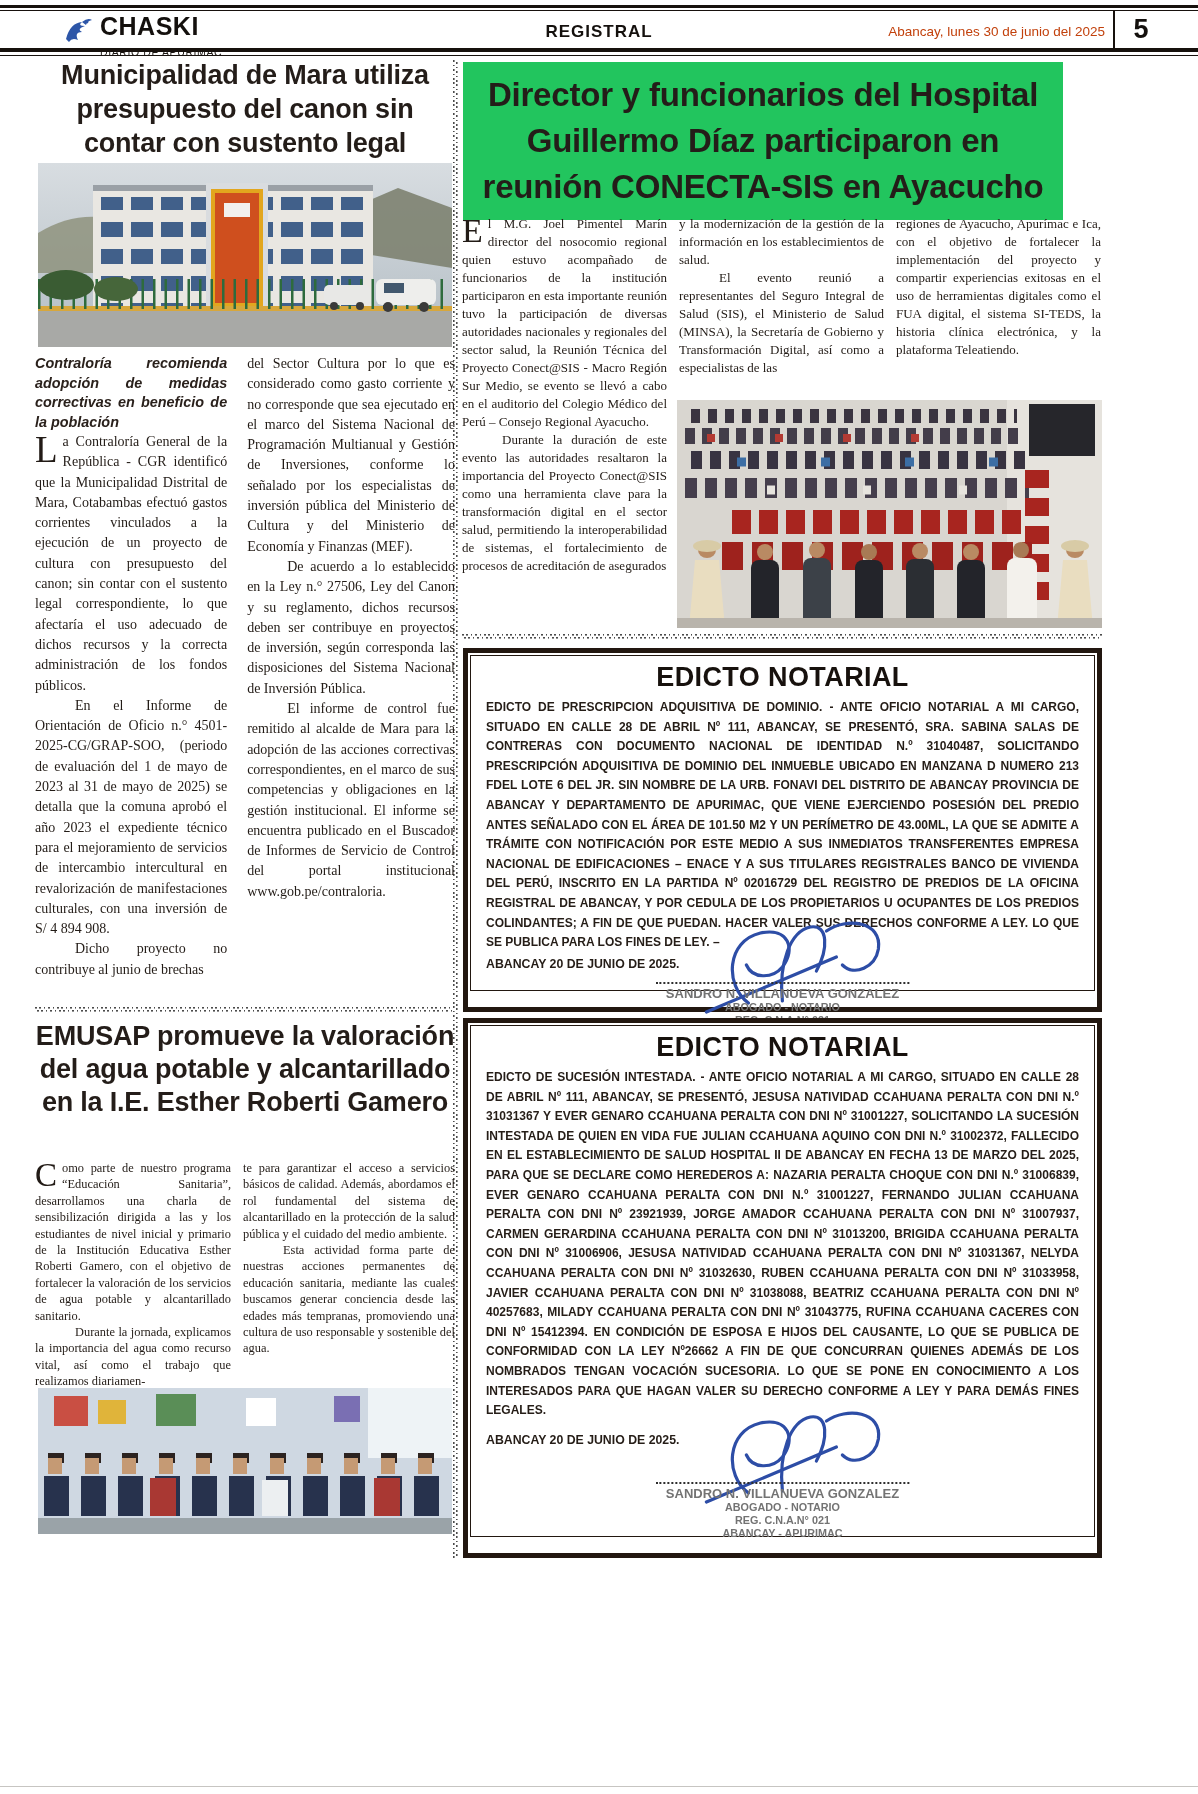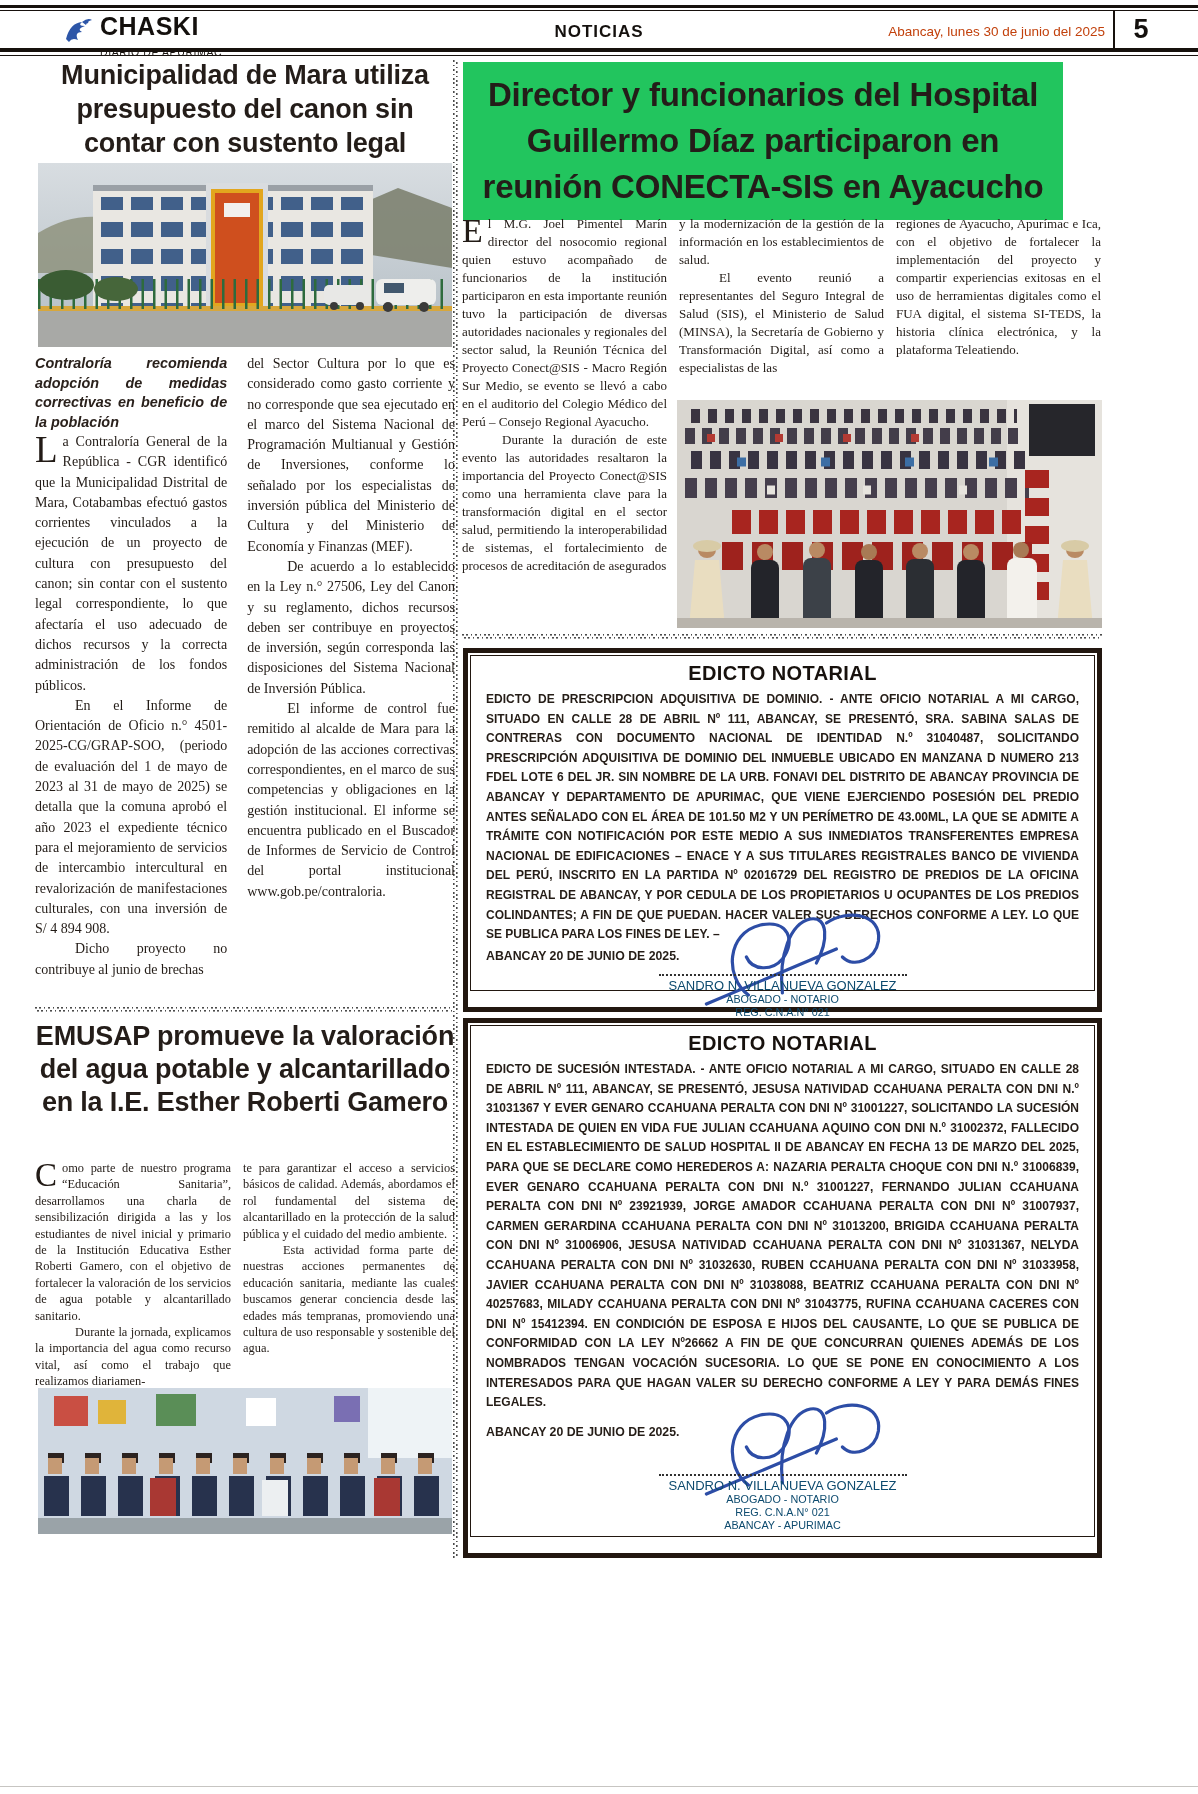--- a/index.html
+++ b/index.html
@@ -35,46 +35,46 @@
     background-size:1.6px 100%,1.6px 100%;background-position:0 0,3.2px 2px;background-repeat:no-repeat,no-repeat;}
   .hdots{position:absolute;height:5px;
     background-image:repeating-linear-gradient(90deg,#4b4b4b 0 1.6px,transparent 1.6px 4.4px),repeating-linear-gradient(90deg,#4b4b4b 0 1.6px,transparent 1.6px 4.4px);
     background-size:100% 1.6px,100% 1.6px;background-position:0 0,2px 3.2px;background-repeat:no-repeat,no-repeat;}
   
   .photo{position:absolute;overflow:hidden;background:#c9c9c6;}
   .photo svg{display:block;}
   
   .edicto{position:absolute;border:5px solid #221710;background:#fff;box-sizing:border-box;}
   .edicto-inner{border:1px solid #221710;margin:2px;padding:5px 15px 8px 15px;}
-  .edicto-head{font-family:"Liberation Sans",sans-serif;font-weight:700;font-size:20px;letter-spacing:.4px;text-align:center;color:#17110d;margin:1px 0 5px 0;}
+  .edicto-head{font-family:"Liberation Sans",sans-serif;font-weight:700;font-size:27px;letter-spacing:.4px;text-align:center;color:#17110d;margin:1px 0 5px 0;}
   .edicto-body{font-family:"Liberation Sans",sans-serif;font-weight:700;font-size:12px;line-height:19.6px;text-align:justify;color:#251d17;margin:0;}
   .edicto-date{font-family:"Liberation Sans",sans-serif;font-weight:700;font-size:12.3px;color:#251d17;}
   .sig-area{position:relative;}
   .sig-svg{position:absolute;left:50%;transform:translateX(-42%);}
-  .notary{position:absolute;left:50%;transform:translateX(-50%);bottom:0;text-align:center;font-family:"Liberation Sans",sans-serif;font-weight:400;color:#0c4a6e;white-space:nowrap;}
+  .notary{position:absolute;left:50%;transform:translateX(-50%);bottom:0;text-align:center;font-family:"Liberation Sans",sans-serif;font-weight:700;color:#737373;white-space:nowrap;}
   .notary .n1{font-size:13px;border-top:2.5px dotted #2e2e2e;padding:2px 10px 0 10px;}
   .notary .n2{font-size:10.8px;line-height:13.2px;}
   .footer-hairline{position:absolute;left:0;width:1198px;height:1px;background:#c7c5c2;}
 </style>
 </head>
 <body>
 
 <div class="rule" style="left:0;top:5;width:1198px;height:3px;top:5px;"></div>
 <div class="rule" style="left:0;top:10px;width:1198px;height:1px;"></div>
 
 <div class="abs" style="left:62px;top:13px;width:32px;height:32px;">
   <svg width="32" height="32" viewBox="0 0 32 32">
     <path d="M4 26 Q8 10 20 9 Q15 13 23 13 Q14 16 20 19 Q12 19 16 27 Q10 24 7 29 Z" fill="#2d56a8"></path>
     <path d="M20 9 Q26 4 30 7 Q25 8 24 12 Z" fill="#2d56a8"></path>
     <circle cx="25" cy="9" r="1.4" fill="#2d56a8"></circle>
   </svg>
 </div>
 <div class="abs brand" style="left:100px;top:12px;">CHASKI</div>
 <div class="abs brand-sub" style="left:100px;top:37px;margin-top:9px;">DIARIO DE APURIMAC</div>
-<div class="abs section" style="left:0;top:22px;width:1198px;">NOTICIAS</div>
+<div class="abs section" style="left:0;top:22px;width:1198px;">REGISTRAL</div>
 <div class="abs dateline" style="left:840px;top:24px;width:265px;">Abancay, lunes 30 de junio del 2025</div>
 <div class="rule" style="left:1113px;top:10px;width:2px;height:38px;"></div>
 <div class="abs pagenum" style="left:1118px;top:14px;width:46px;">5</div>
 
 <div class="rule" style="left:0;top:48px;width:1198px;height:4px;"></div>
 <div class="rule" style="left:0;top:55px;width:1198px;height:1px;"></div>
 
 <div class="vdots" style="left:453px;top:60px;height:1498px;"></div>
 
 <div class="abs headline h-mara" style="left:35px;top:58px;width:420px;">Municipalidad de Mara utiliza presupuesto del canon sin contar con sustento legal</div>

